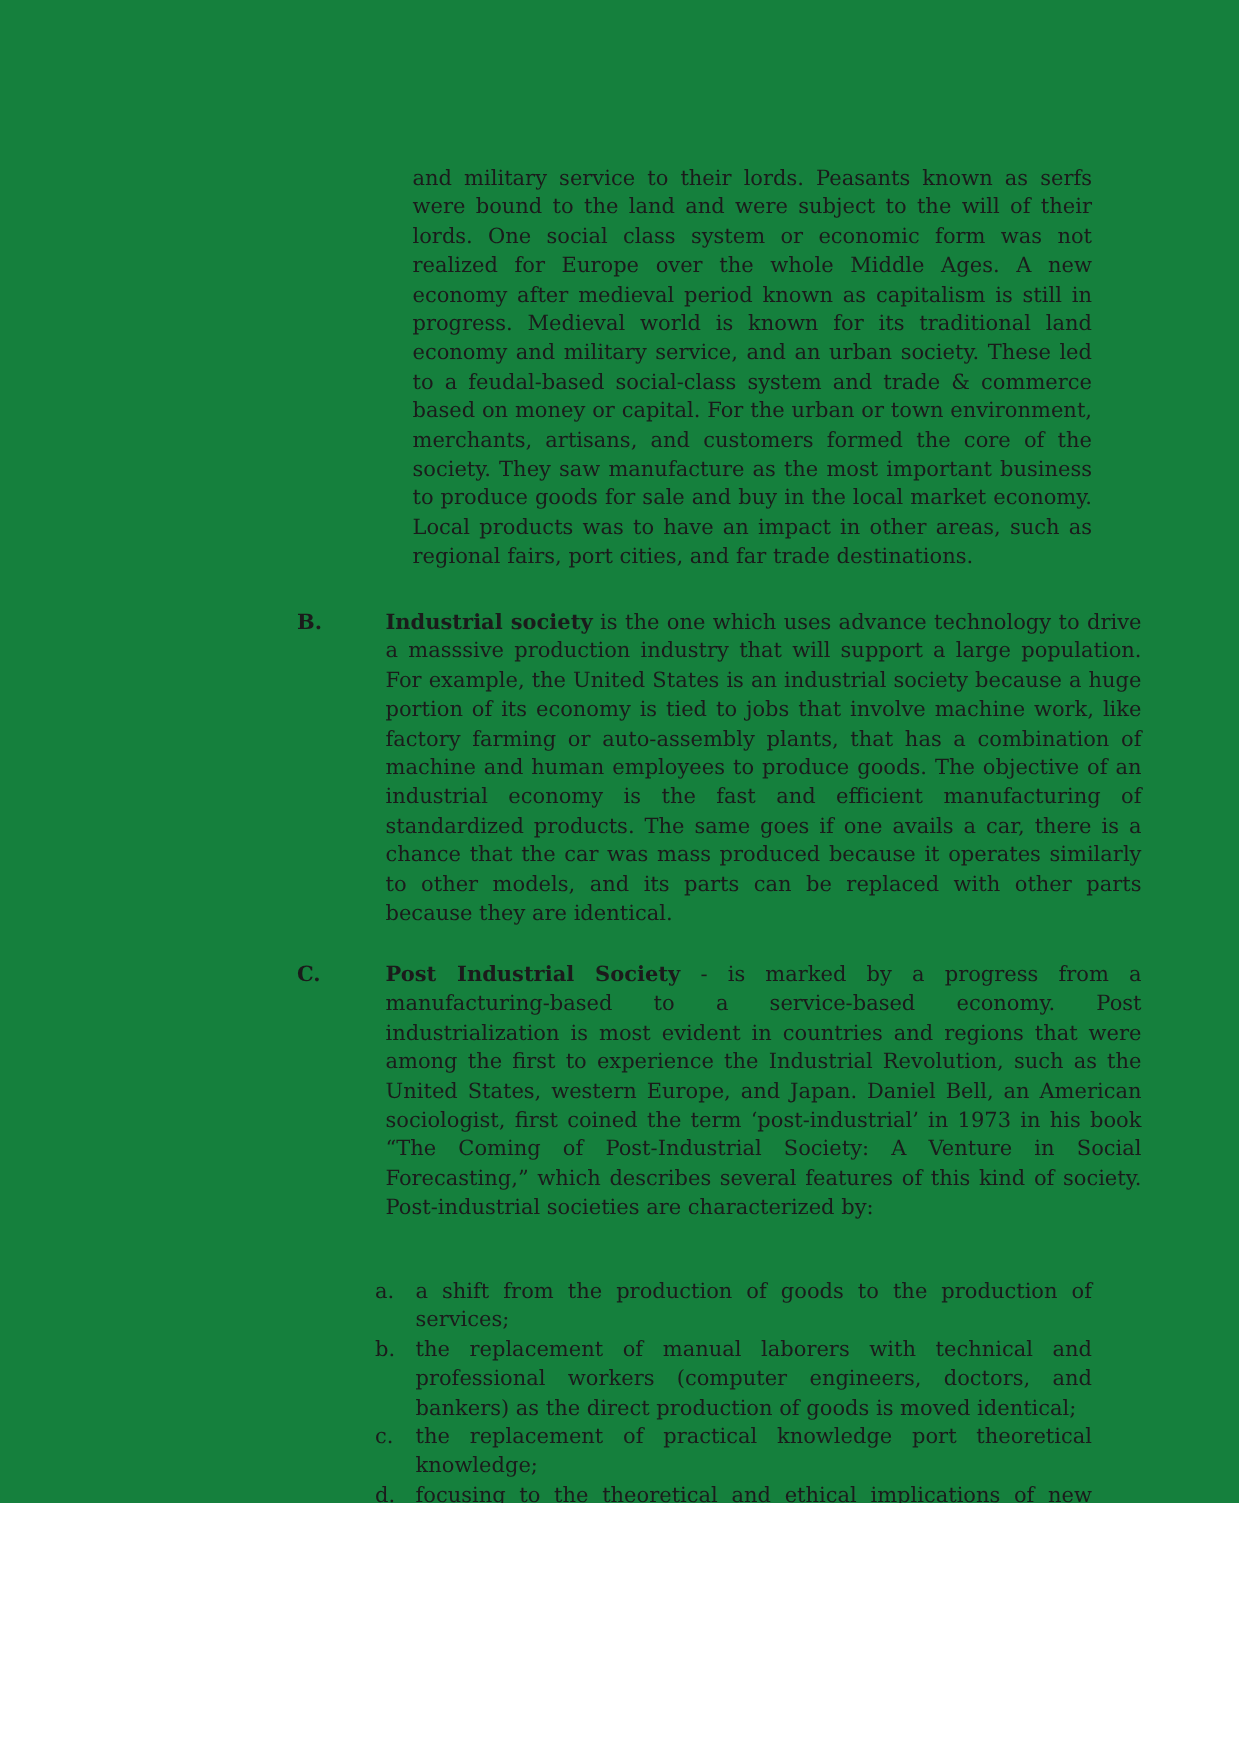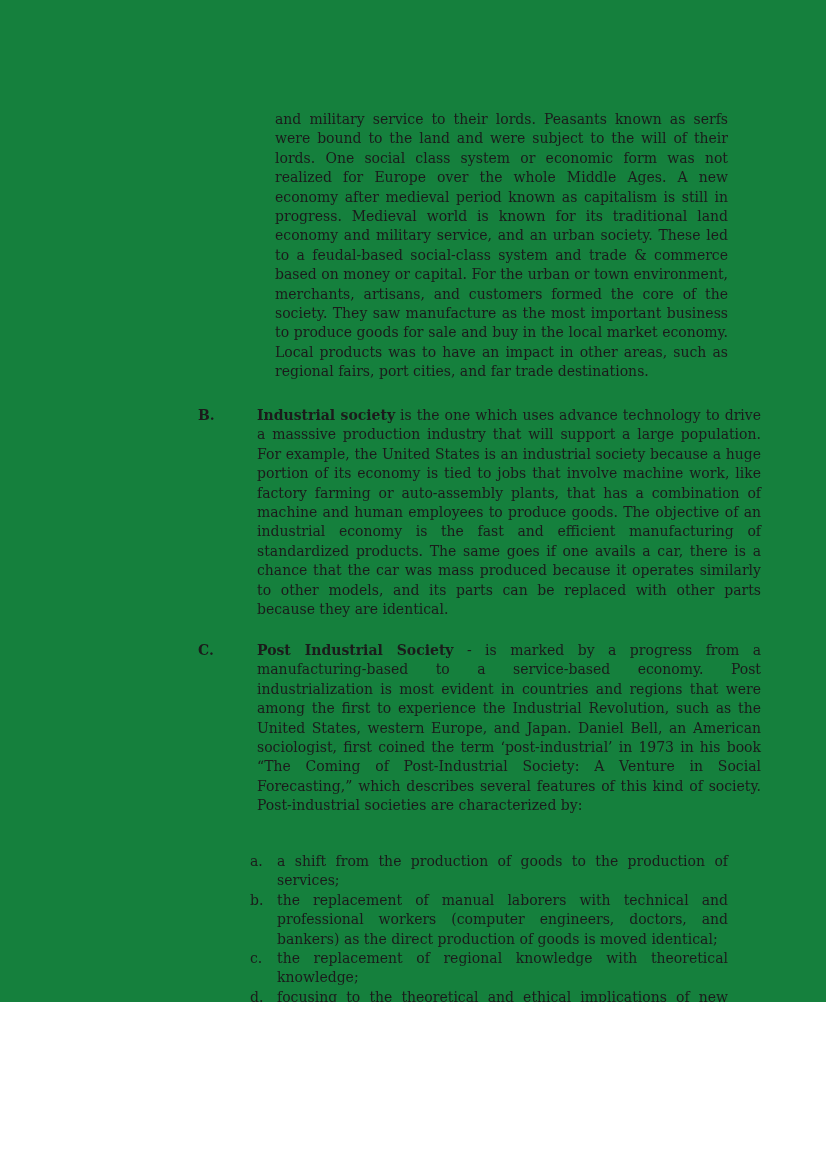--- a/index.html
+++ b/index.html
@@ -113,21 +113,21 @@
     <div class="list-item">
       <span class="li-label">a.</span>
       <span class="li-text">a shift from the production of goods to the production of services;</span>
     </div>
     <div class="list-item">
       <span class="li-label">b.</span>
       <span class="li-text">the replacement of manual laborers with technical and professional workers (computer engineers, doctors, and bankers) as the direct production of goods is moved identical;</span>
     </div>
     <div class="list-item">
       <span class="li-label">c.</span>
-      <span class="li-text">the replacement of regional knowledge with theoretical knowledge;</span>
+      <span class="li-text">the replacement of practical knowledge port theoretical knowledge;</span>
     </div>
     <div class="list-item">
       <span class="li-label">d.</span>
       <span class="li-text">focusing to the theoretical and ethical implications of new technologies, which helps society avoid some of the negative</span>
     </div>
   </div>
 
   <div id="page-number">ii</div>
 
   <div id="watermark">www.modyul.online</div>

